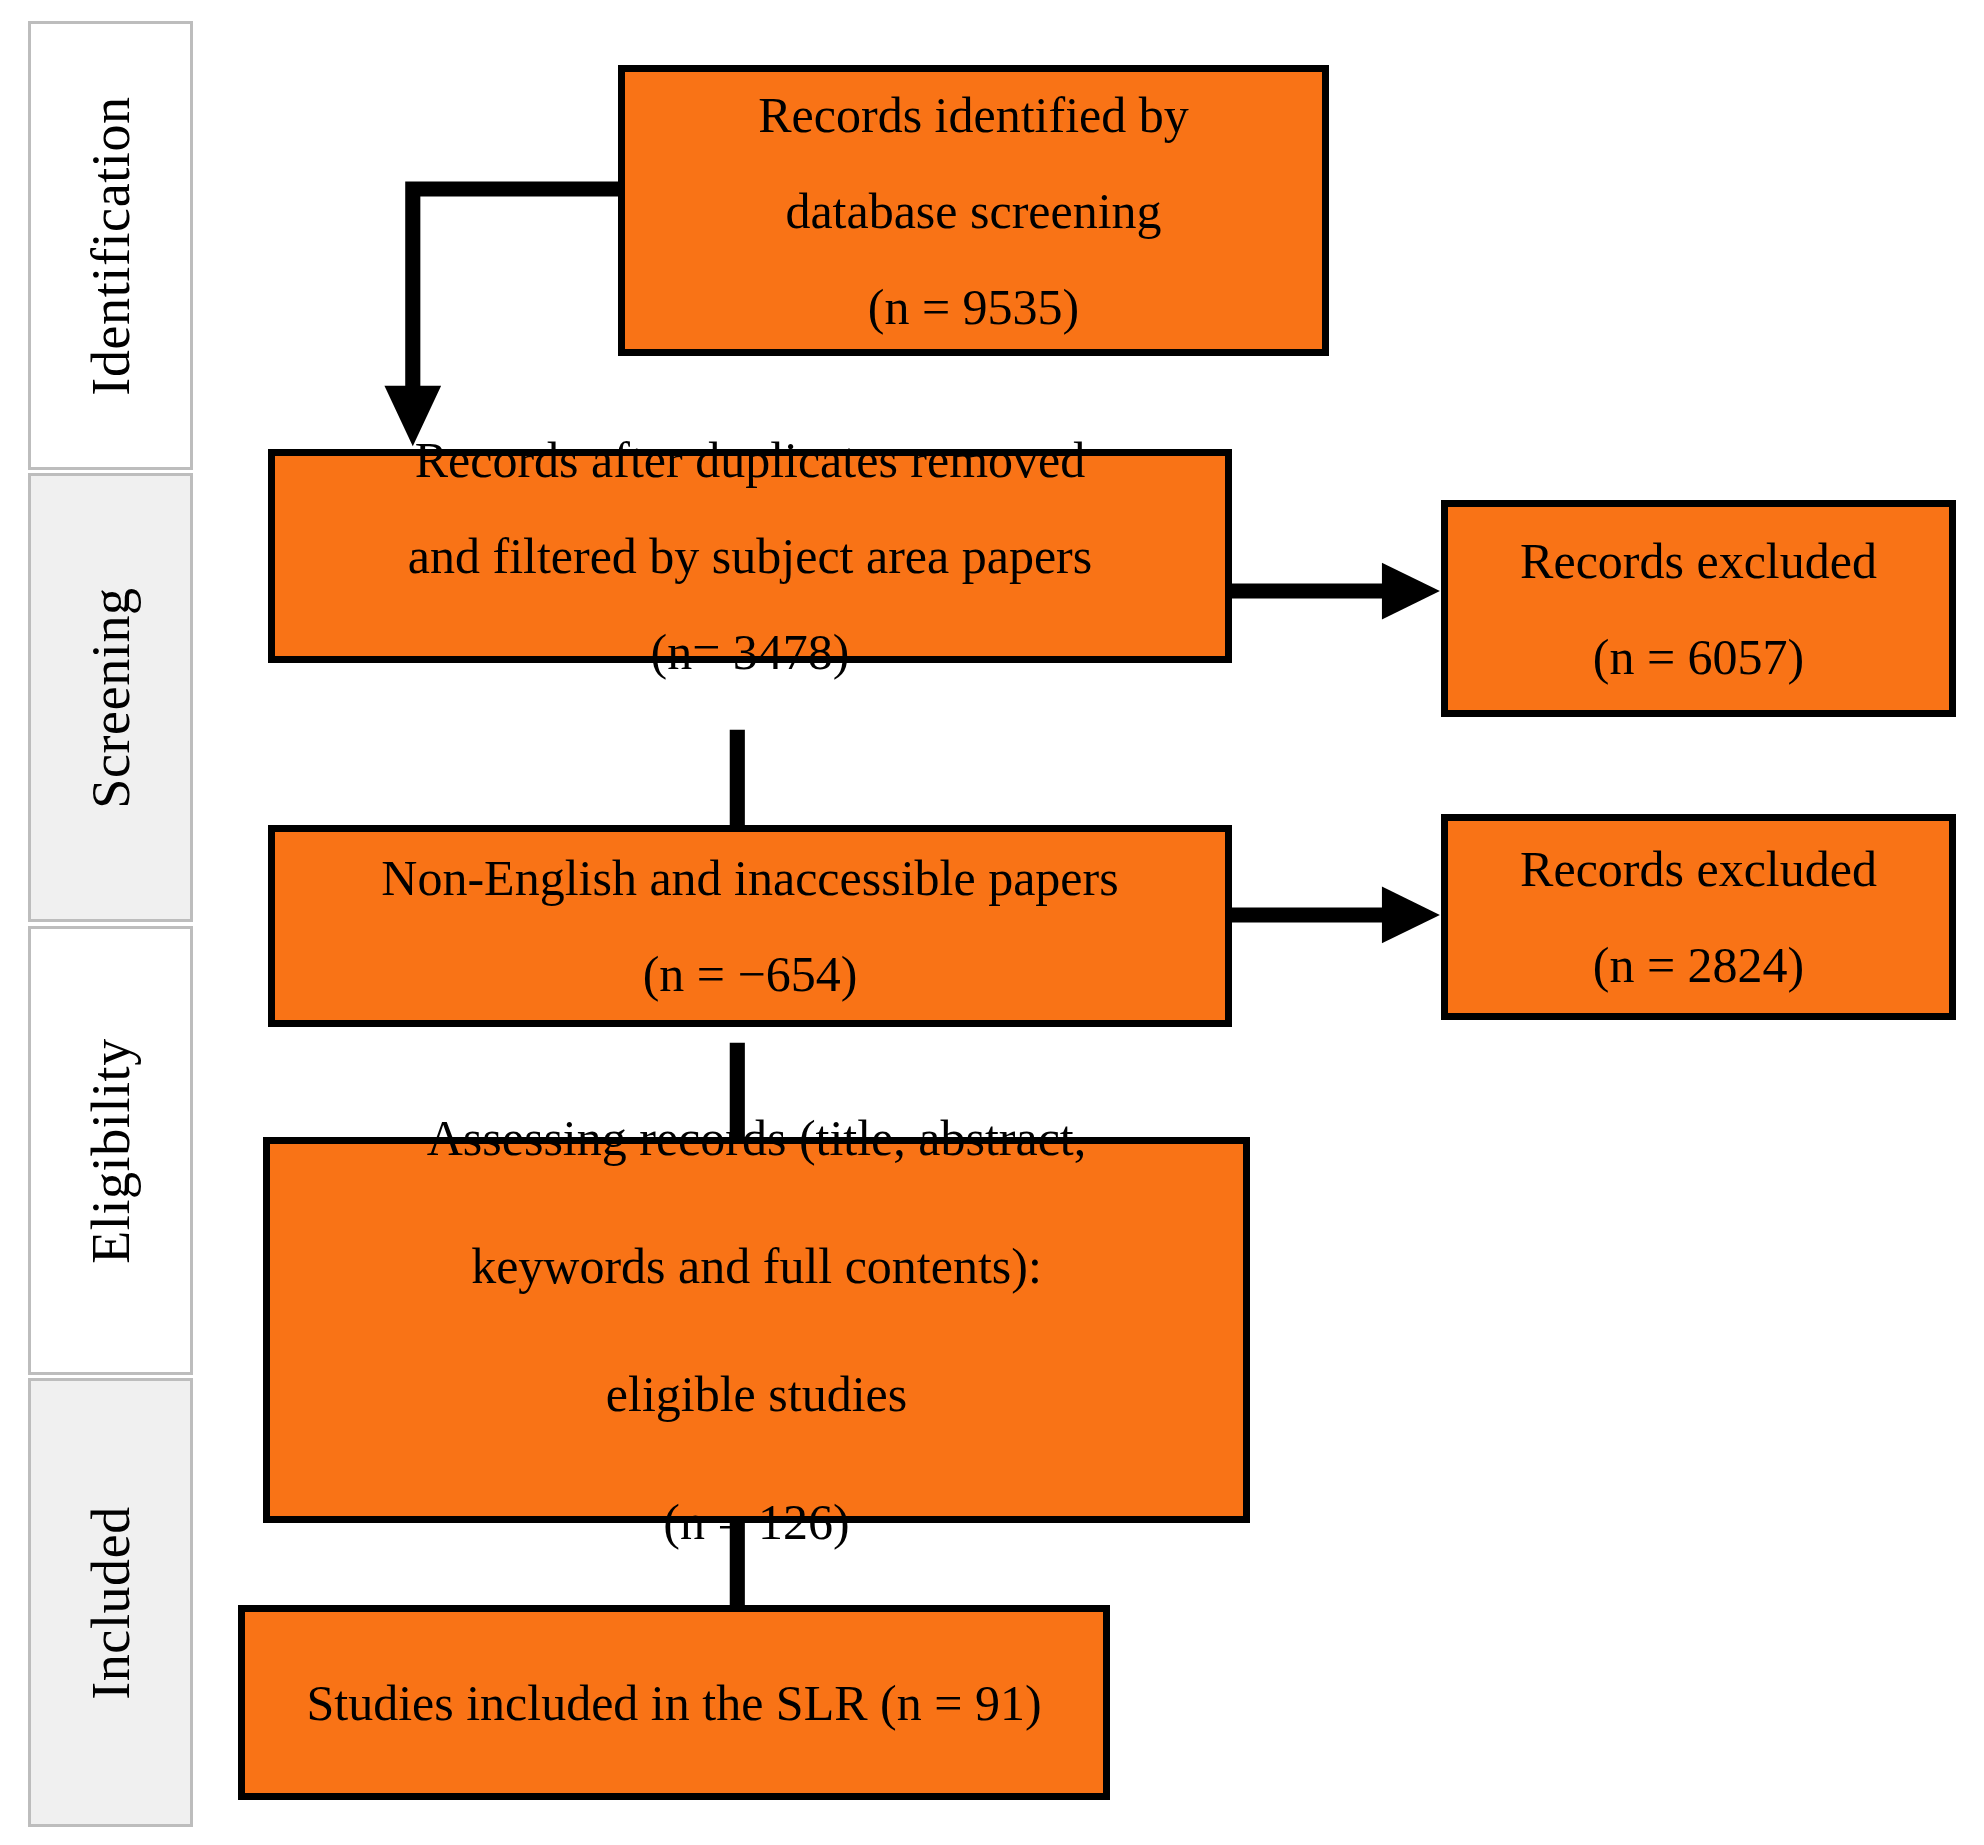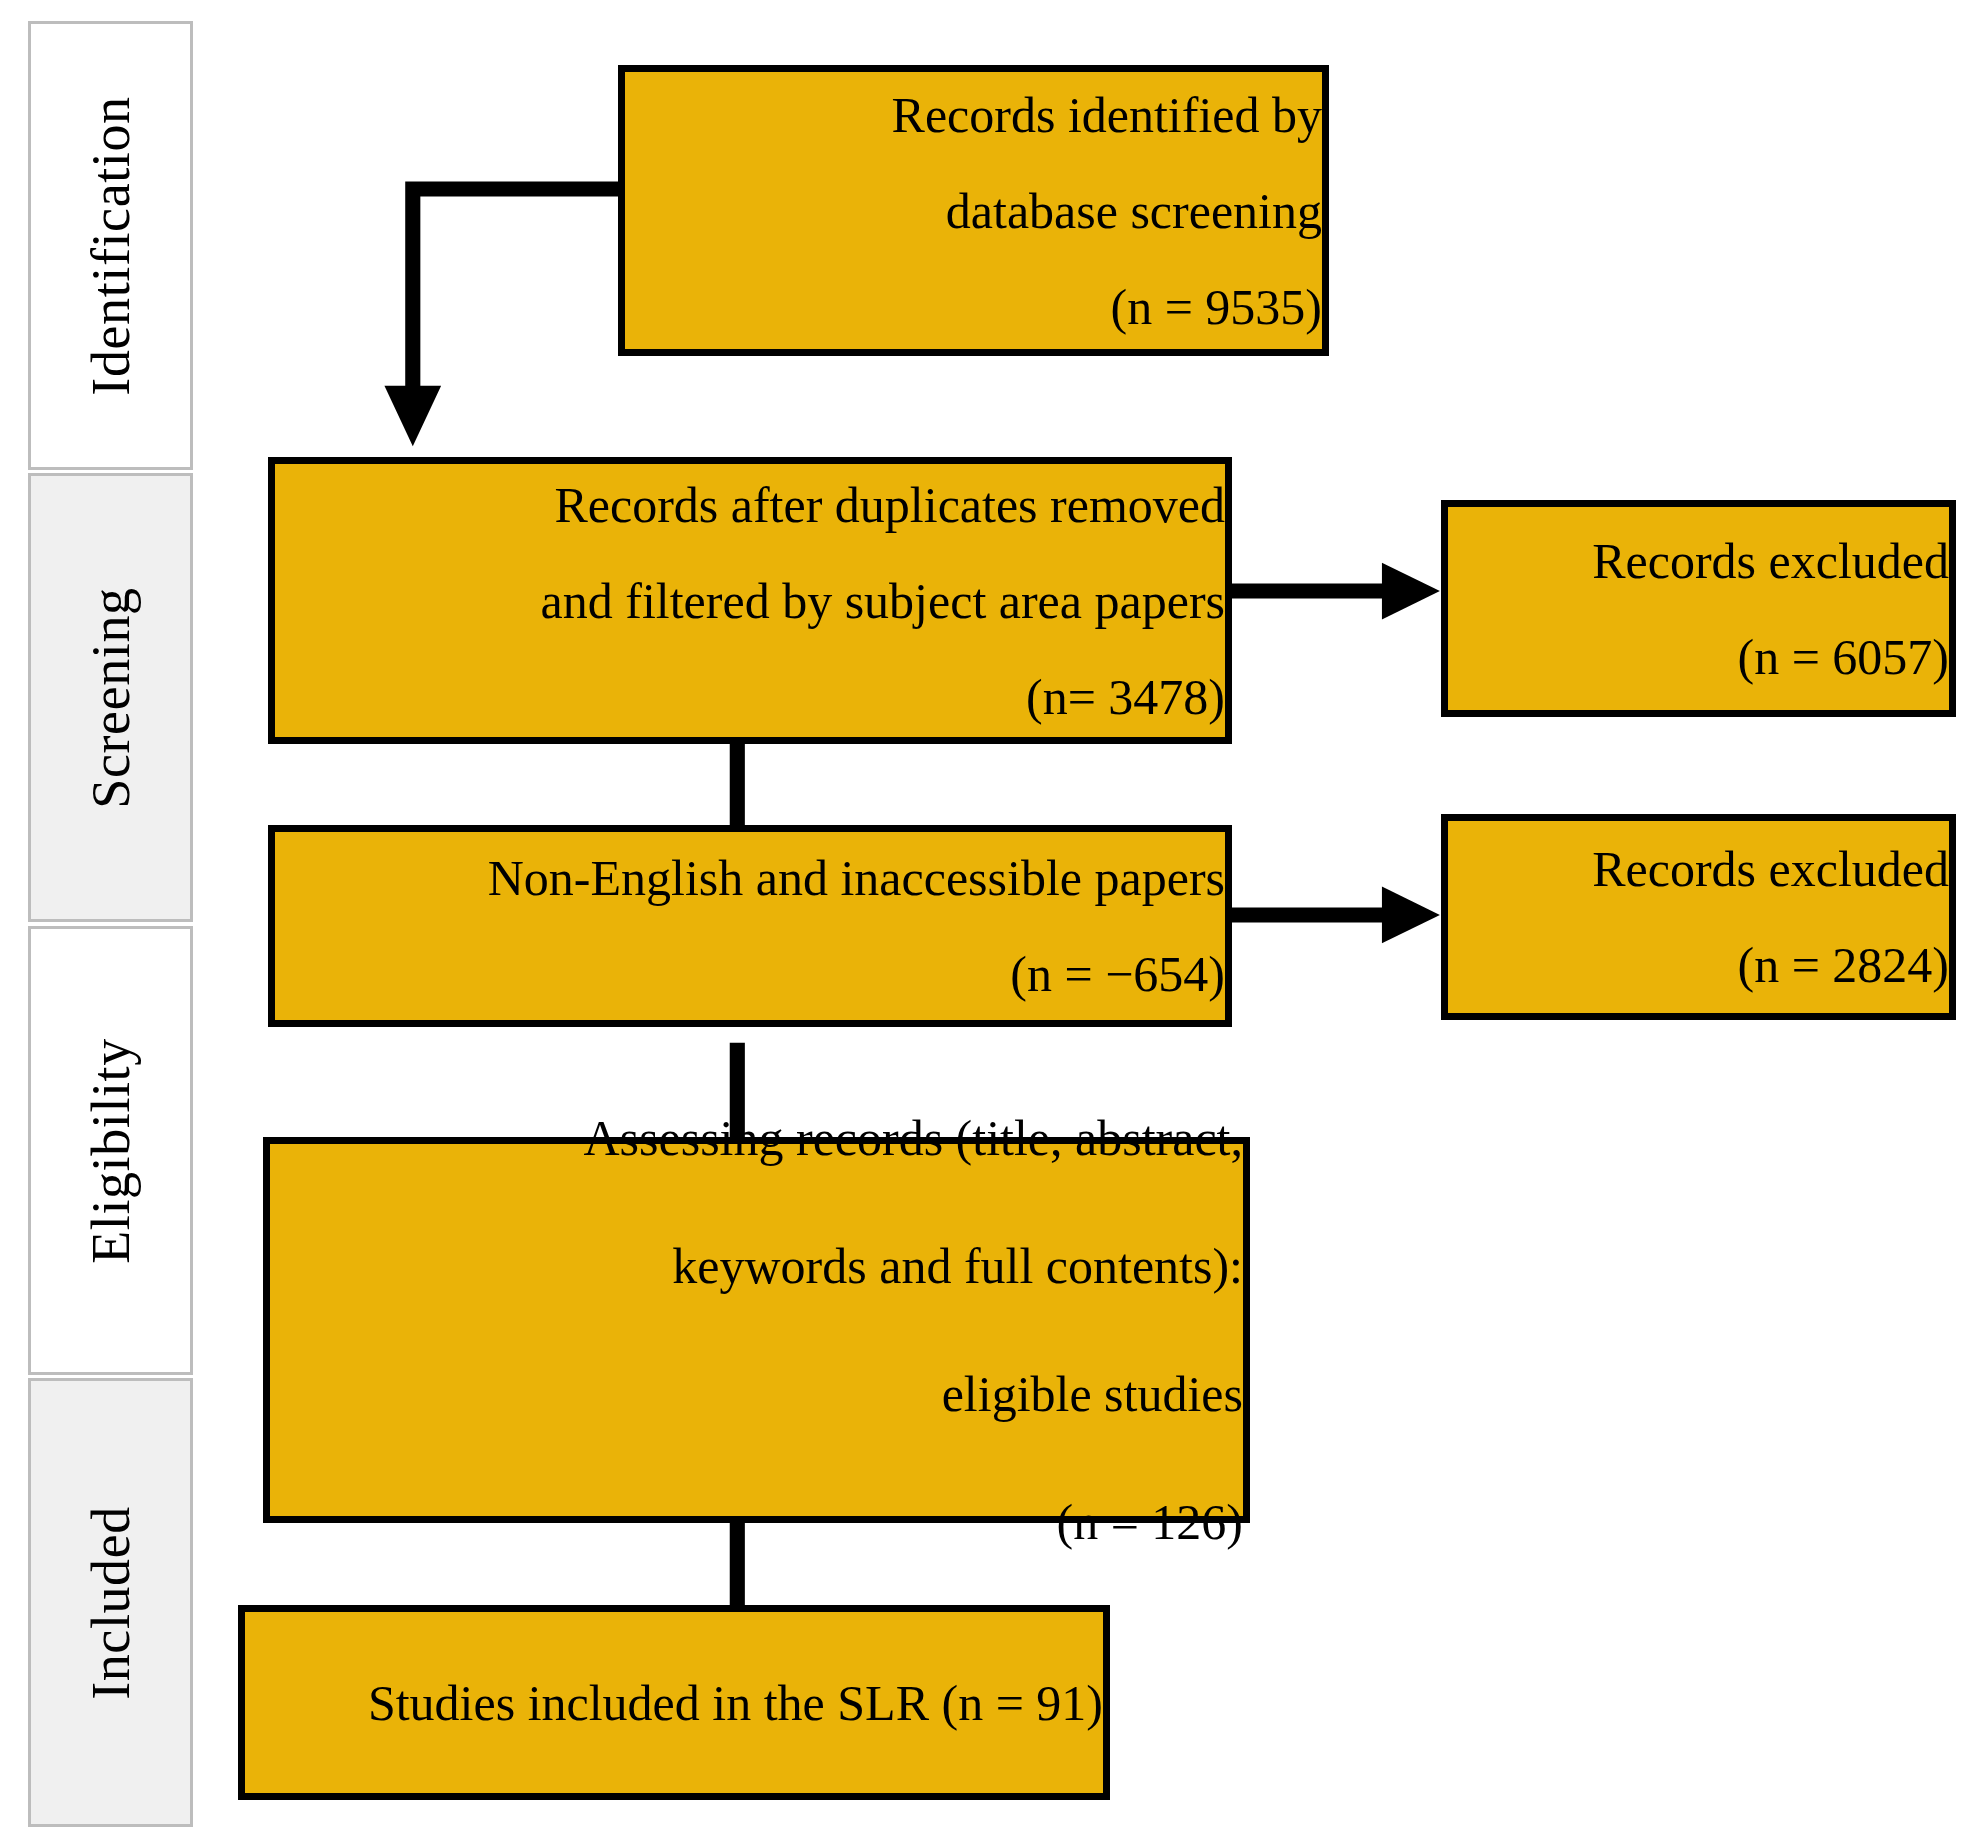--- a/index.html
+++ b/index.html
@@ -33,28 +33,28 @@
   .stage-label{
     transform:rotate(-90deg);
     white-space:nowrap;
     font-size:54px;
     letter-spacing:0.6px;
   }
   
   .fbox{
     position:absolute;
     border:7px solid var(--box-border);
-    background:#eab308;
+    background:#f97316;
     box-sizing:border-box;
     display:flex;flex-direction:column;justify-content:center;
-    text-align:right;
+    text-align:center;
     font-size:50px;line-height:96px;
   }
   .b1{left:618px;top:65px;width:711px;height:291px;}
-  .b2{left:268px;top:449px;width:964px;height:287px;margin-top:8px;}
+  .b2{left:268px;top:449px;width:964px;height:214px;}
   .bA{left:1441px;top:500px;width:515px;height:217px;}
   .b3{left:268px;top:825px;width:964px;height:202px;}
   .bB{left:1441px;top:814px;width:515px;height:206px;}
   .b4{left:263px;top:1137px;width:987px;height:386px;gap:32px;}
   .b5{left:238px;top:1605px;width:872px;height:195px;}
   
   .arrows{
     position:absolute;left:0;top:0;width:1985px;height:1845px;
     pointer-events:none;
   }

